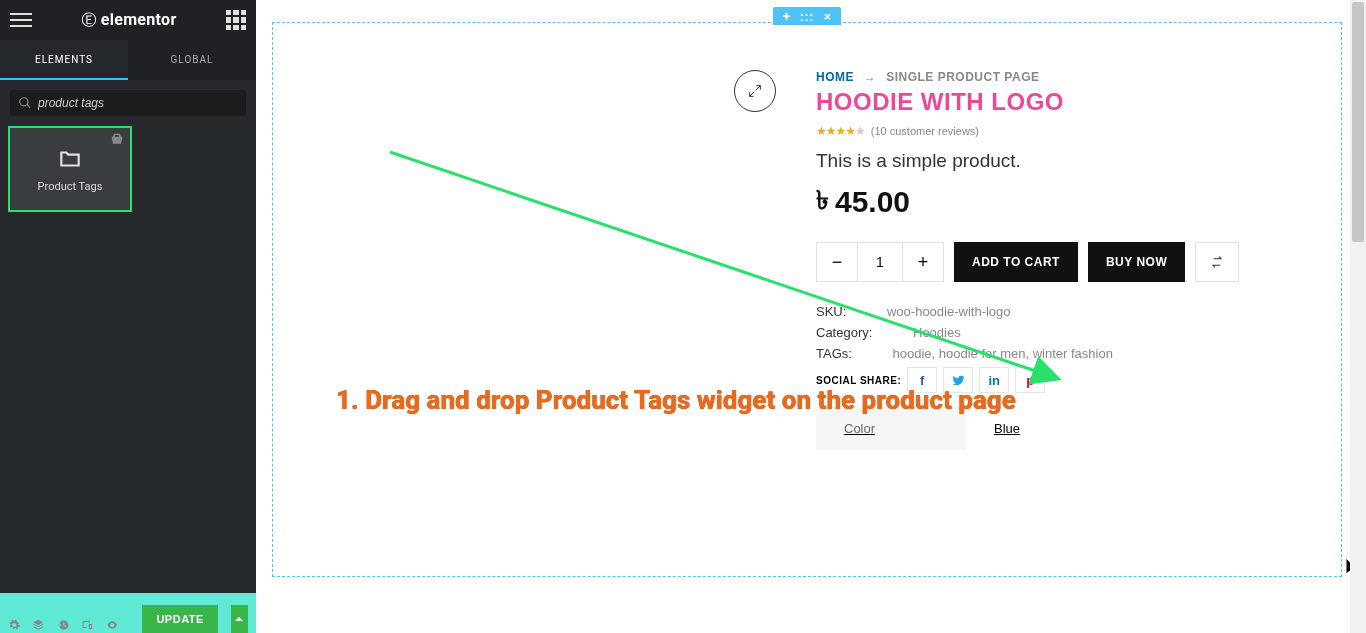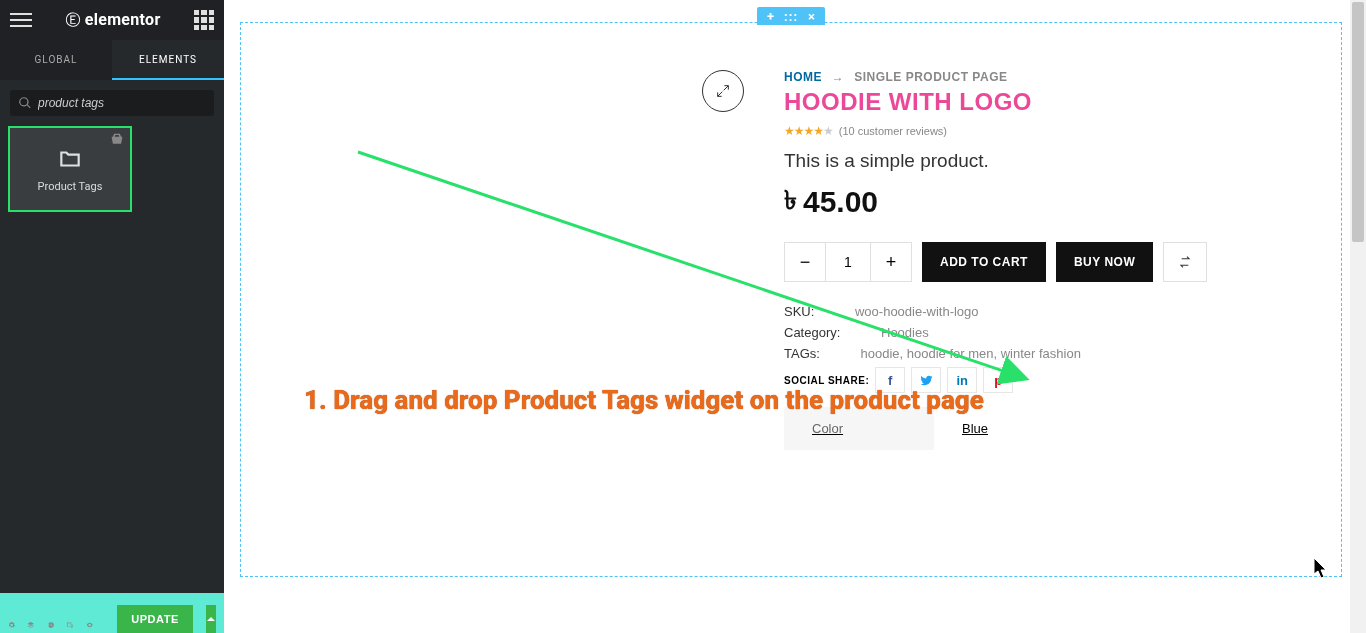--- a/index.html
+++ b/index.html
@@ -1,20 +1,20 @@
 <!DOCTYPE html>
 <html><head>
 <meta charset="utf-8">
 <style>
   * { box-sizing: border-box; margin: 0; padding: 0; }
   html, body { width: 1366px; height: 633px; font-family: -apple-system, BlinkMacSystemFont, "Segoe UI", Roboto, Arial, sans-serif; overflow: hidden; background: #fff; }
   .app { display: flex; width: 100%; height: 100%; }
 
   
-  .sidebar { width: 224px; background: #26292c; display: flex; flex-direction: column; color: #e0e0e0; }
+  .sidebar { width: 256px; background: #26292c; display: flex; flex-direction: column; color: #e0e0e0; }
   .sidebar-header { height: 40px; display: flex; align-items: center; padding: 0 10px; background: #1f2124; }
   .burger { width: 22px; height: 22px; display: flex; flex-direction: column; justify-content: center; gap: 4px; cursor: pointer; }
   .burger span { display: block; height: 2px; background: #e0e0e0; }
   .logo { flex: 1; text-align: center; font-weight: 700; font-size: 16px; color: #fff; letter-spacing: .3px; }
   .logo::before { content: "Ⓔ "; font-size: 15px; font-weight: 400; }
   .dots-grid { width: 20px; height: 20px; display: grid; grid-template-columns: repeat(3,1fr); grid-template-rows: repeat(3,1fr); gap: 2px; cursor: pointer; }
   .dots-grid span { background: #e0e0e0; }
 
   .tabs { display: flex; height: 40px; background: #1f2124; }
   .tab { flex: 1; display: flex; align-items: center; justify-content: center; font-size: 10px; letter-spacing: 1px; color: #aaa; cursor: pointer; border-bottom: 2px solid transparent; }
@@ -113,22 +113,22 @@
           <span></span>
           <span></span>
           <span></span>
           <span></span>
           <span></span>
           <span></span>
         </div>
     </div>
 
     <div class="tabs">
+      <div class="tab active">ELEMENTS</div>
       <div class="tab">GLOBAL</div>
-      <div class="tab active">ELEMENTS</div>
     </div>
 
     <div class="search-wrap">
       <div class="search">
         <svg viewBox="0 0 24 24">
             <path d="M10 2a8 8 0 105.3 14l5 5 1.4-1.4-5-5A8 8 0 0010 2zm0 2a6 6 0 110 12 6 6 0 010-12z"></path>
           </svg>
         <input type="text" placeholder="Search Widget..." value="product tags" style="">
       </div>
     </div>

